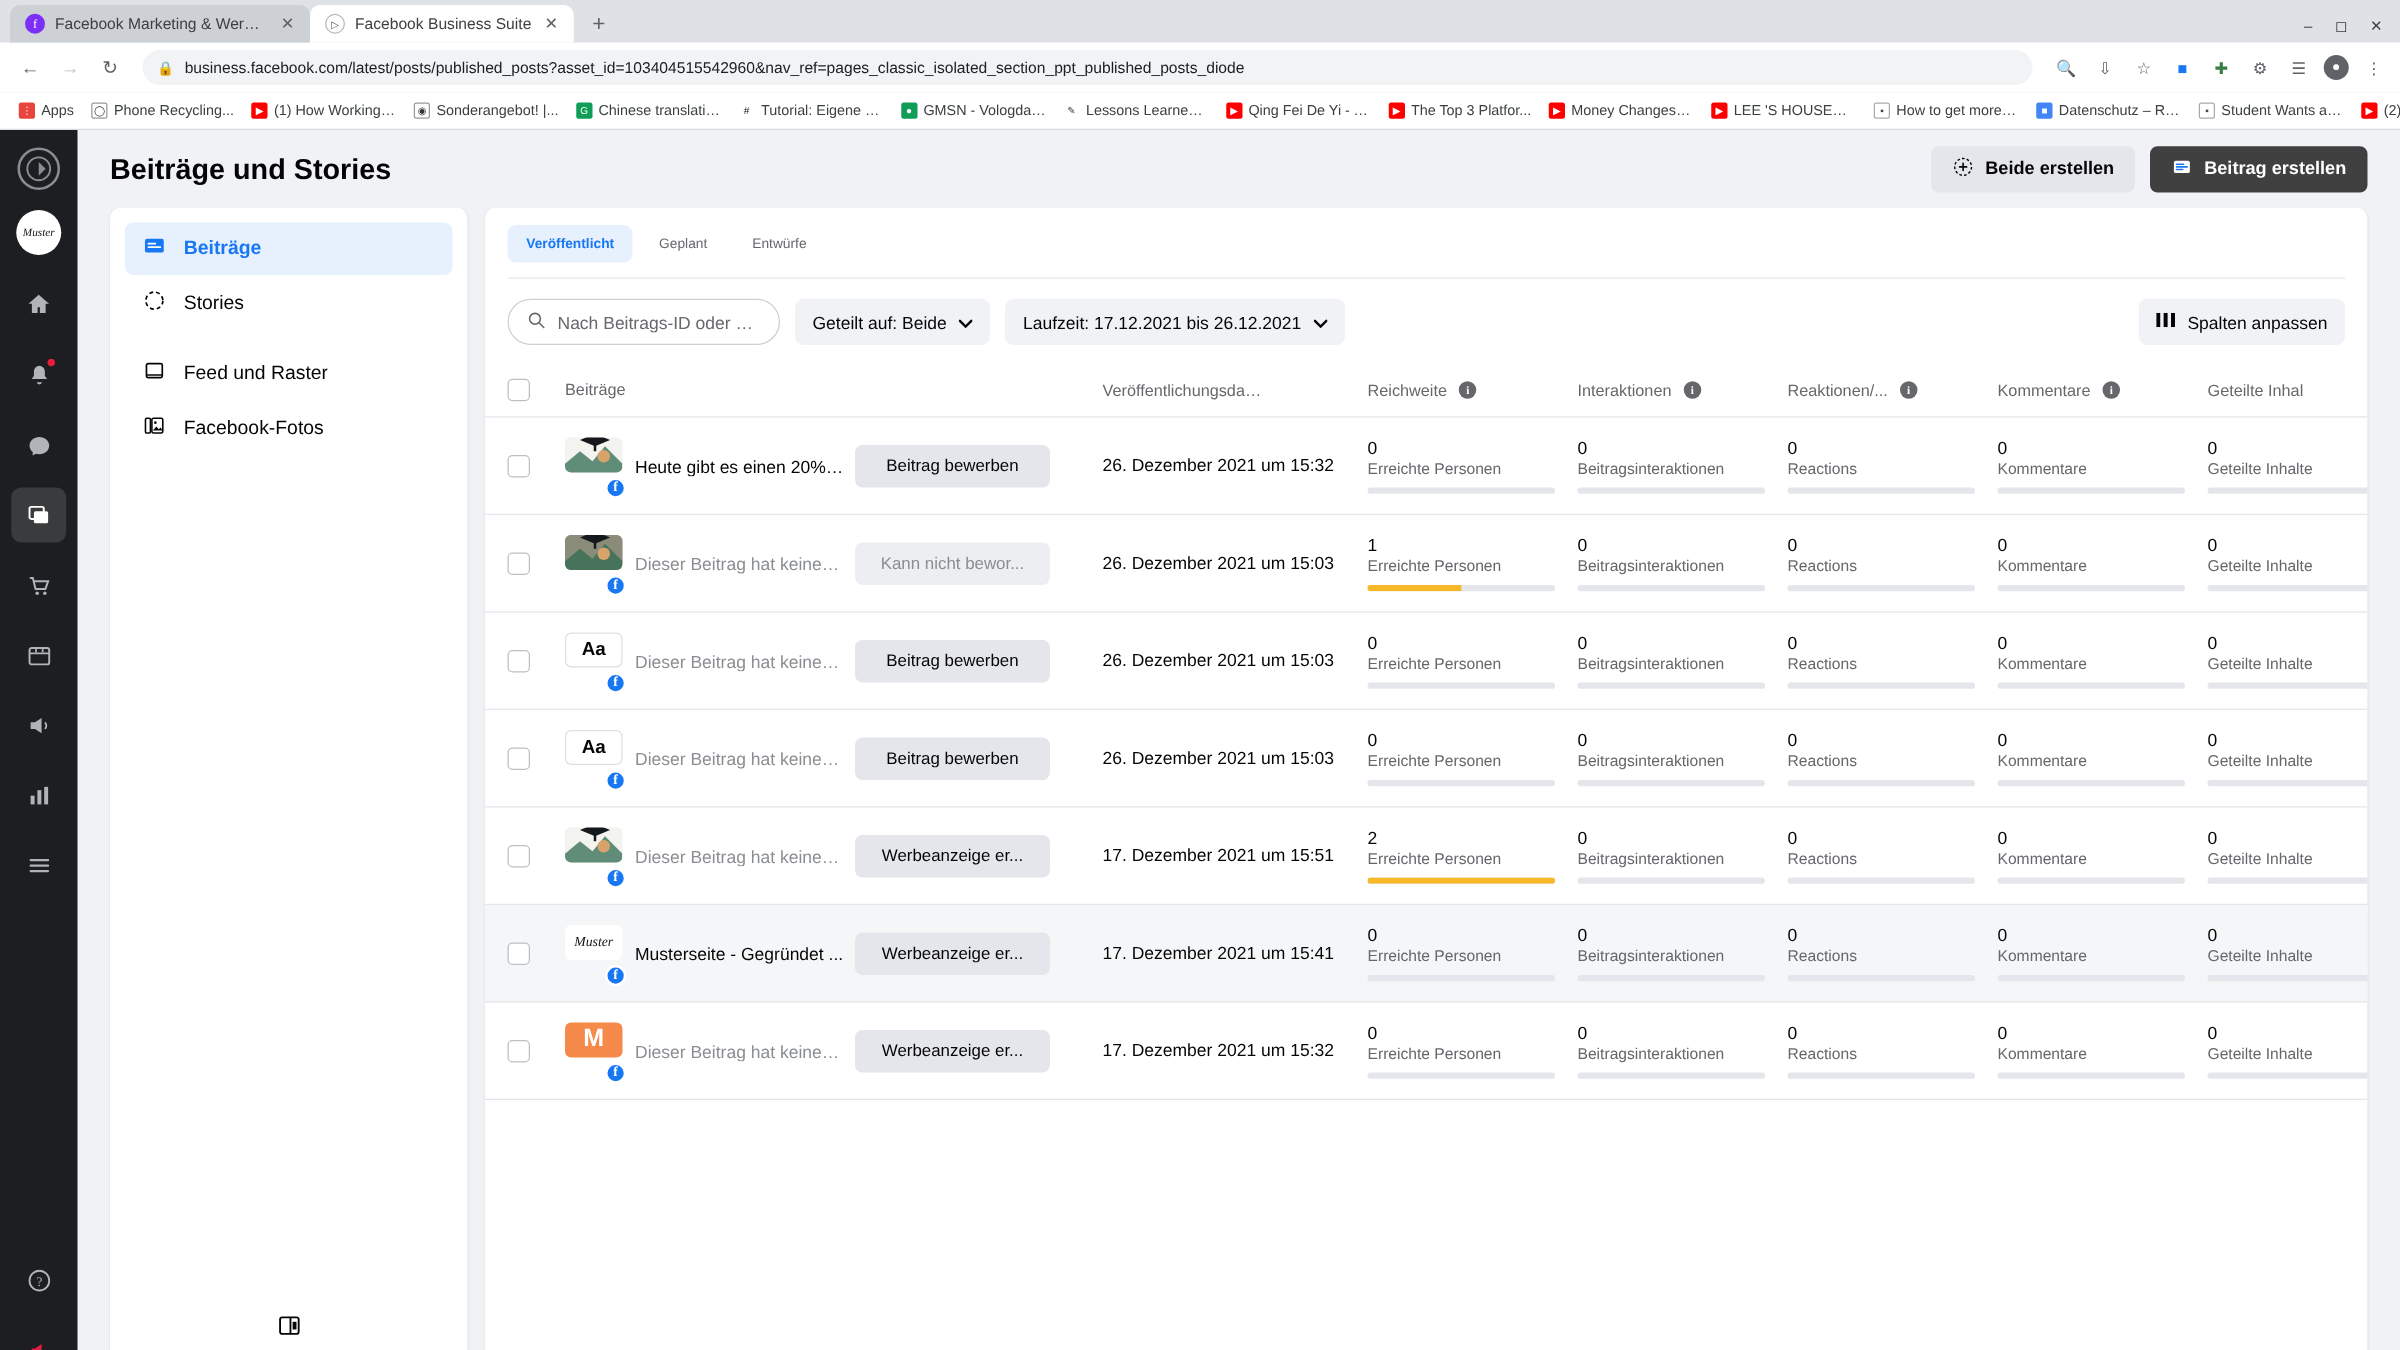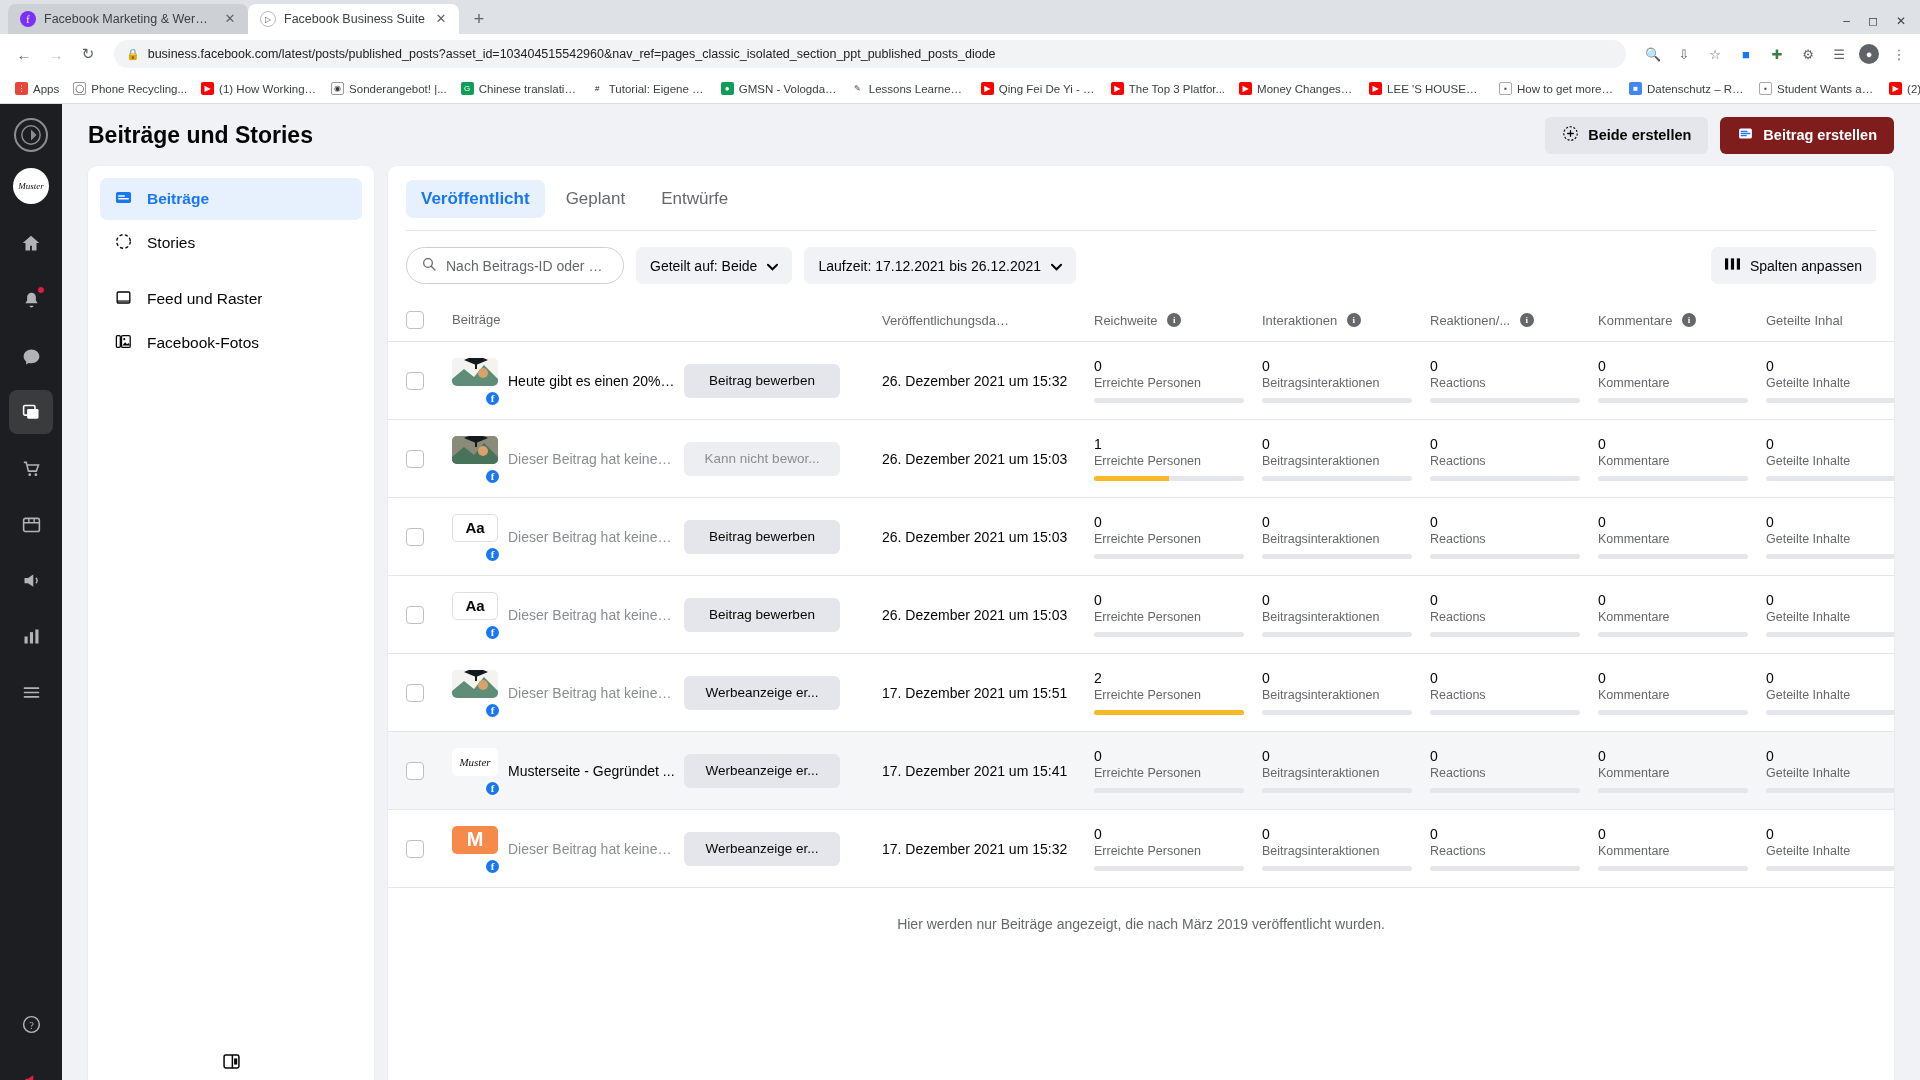--- a/index.html
+++ b/index.html
@@ -119,21 +119,21 @@
     height: 62px; display: flex; align-items: center; padding: 0 26px 0 26px; flex: 0 0 auto;
   }
   .page-title { font-size: 23px; font-weight: bold; color: #050505; }
   .page-head .sp { flex: 1; }
   .btn {
     display: inline-flex; align-items: center; gap: 9px; height: 37px;
     padding: 0 17px; border-radius: 6px; font-size: 14.5px; font-weight: bold;
     white-space: nowrap;
   }
   .btn-secondary { background: #e4e6eb; color: #050505; }
-  .btn-primary { background: #7f1d1d; color: #ffffff; margin-left: 12px; }
+  .btn-primary { background: #404040; color: #ffffff; margin-left: 12px; }
 
   .body-row { flex: 1; display: flex; padding: 0 26px 22px 26px; gap: 14px; min-height: 0; }
 
   
   .sidecard {
     width: 286px; background: #ffffff; border-radius: 9px; flex: 0 0 auto;
     padding: 12px 12px 0 12px; display: flex; flex-direction: column;
     box-shadow: 0 1px 2px rgba(0,0,0,.1);
   }
   .nav-item {
@@ -148,21 +148,21 @@
   .collapse-row { display: flex; justify-content: center; padding: 14px 0 16px 0; color: #050505; }
 
   
   .tablecard {
     flex: 1; background: #ffffff; border-radius: 9px; min-width: 0;
     display: flex; flex-direction: column; overflow: hidden;
     box-shadow: 0 1px 2px rgba(0,0,0,.1);
   }
   .tabs-row { padding: 14px 18px 0 18px; display: flex; gap: 6px; }
   .tab-pill {
-    padding: 9px 15px; border-radius: 7px; font-size: 17px; color: #65676b;
+    padding: 9px 15px; border-radius: 7px; font-size: 11px; color: #65676b;
   }
   .tab-pill.sel { background: #e7f0fd; color: #1877f2; font-weight: bold; }
   .tabs-underline { height: 1px; background: #e4e6eb; margin: 12px 18px 0 18px; }
 
   .filters { display: flex; align-items: center; gap: 12px; padding: 16px 18px 14px 18px; }
   .searchbox {
     width: 218px; height: 37px; border: 1px solid #ccd0d5; border-radius: 19px;
     display: flex; align-items: center; gap: 9px; padding: 0 14px; color: #65676b; font-size: 14px;
   }
   .searchbox .stext { overflow: hidden; white-space: nowrap; text-overflow: ellipsis; }
@@ -965,17 +965,16 @@
               <div class="c-met metric">
                 <div class="mval">0</div>
                 <div class="mlbl">Geteilte Inhalte</div>
                 <div class="bar">
                   <i style="width:0%;"></i>
                 </div>
               </div>
             </div>
           </div>
 
-        <div class="footnote">Hier werden nur Beiträge angezeigt, die nach März 2019 veröffentlicht wurden.</div>
       </div>
     </div>
   </div>
 </div>
 
 </body></html>

